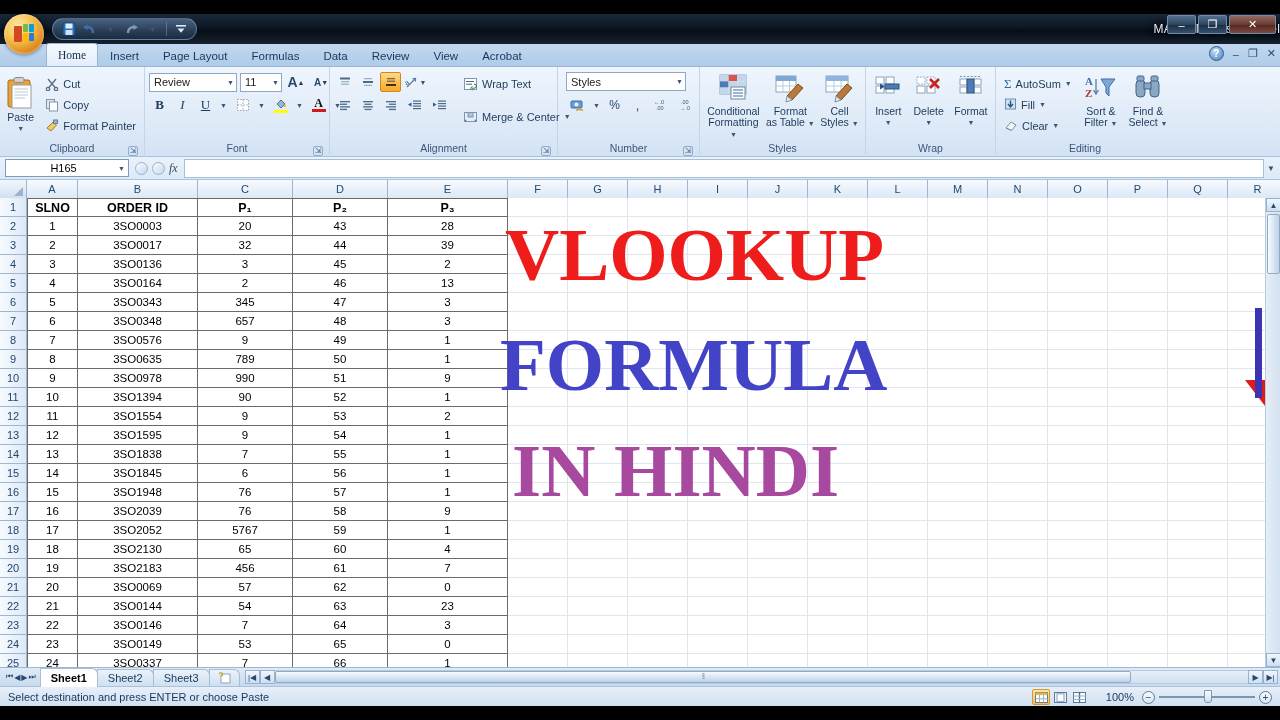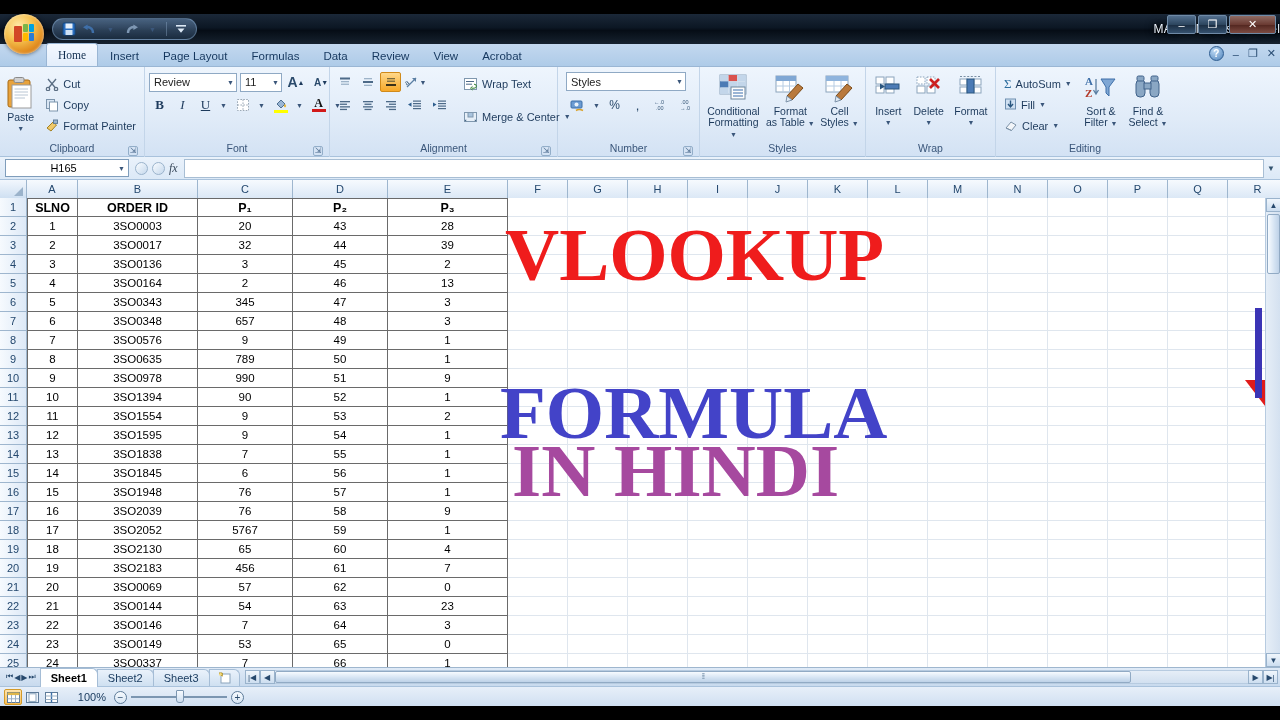--- a/index.html
+++ b/index.html
@@ -1445,21 +1445,21 @@
             <div class="gc" style="width: 60px;"></div>
             <div class="gc" style="width: 60px;"></div>
             <div class="gc" style="width: 60px;"></div>
             <div class="gc" style="width: 60px;"></div>
           </div>
         </div>
     </div>
 
     <div class="overlay" id="overlay">
         <div class="ovl-line" style="left: 505px; top: 32px; color: rgb(239, 28, 28); font-size: 75px;">VLOOKUP</div>
-        <div class="ovl-line" style="left: 500px; top: 142px; color: rgb(67, 67, 200); font-size: 75px; margin-top: 48px;">FORMULA</div>
+        <div class="ovl-line" style="left: 500px; top: 142px; color: rgb(67, 67, 200); font-size: 75px;">FORMULA</div>
         <div class="ovl-line" style="left: 512px; top: 248px; color: rgb(166, 73, 159); font-size: 75px;">IN HINDI</div>
       </div>
 
     <div class="marq-red" style="left:1245px;top:200px"></div>
 
     <div class="vscroll">
       <div class="vs-btn" style="position:absolute;top:0;left:0">▲</div>
       <div class="vs-thumb"></div>
       <div class="vs-btn" style="position:absolute;bottom:0;left:0">▼</div>
     </div>
@@ -1488,20 +1488,21 @@
       <div class="hs-btn">◀</div>
       <div class="hs-track">
         <div class="hs-thumb">⦙⦙⦙</div>
       </div>
       <div class="hs-btn">▶</div>
       <div class="hs-btn">▶|</div>
     </div>
   </div>
 
   <div class="statusbar">
+    <div class="status-text">Select destination and press ENTER or choose Paste</div>
     <div class="viewbtns">
       <div class="vbtn on">
         <svg width="13" height="11" viewBox="0 0 13 11">
           <rect x="0.5" y="0.5" width="12" height="10" fill="#fff" stroke="#5d7b99"></rect>
           <rect x="0.5" y="0.5" width="12" height="2.6" fill="#dfb64a"></rect>
           <g stroke="#9ab0c5">
               <line x1="4.5" y1="3" x2="4.5" y2="10.5"></line>
               <line x1="8.5" y1="3" x2="8.5" y2="10.5"></line>
               <line x1="0.5" y1="6.8" x2="12.5" y2="6.8"></line>
             </g>

